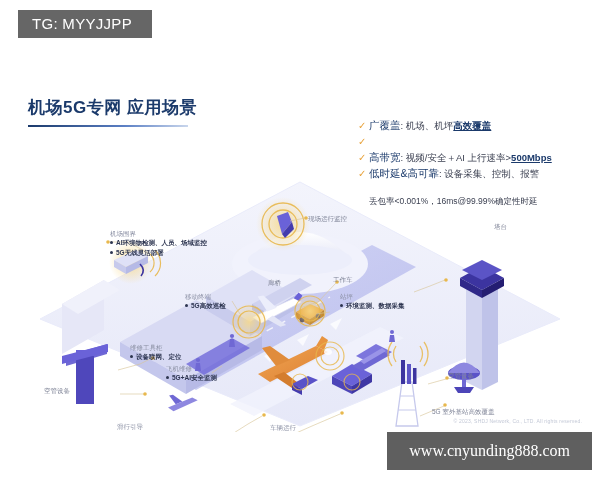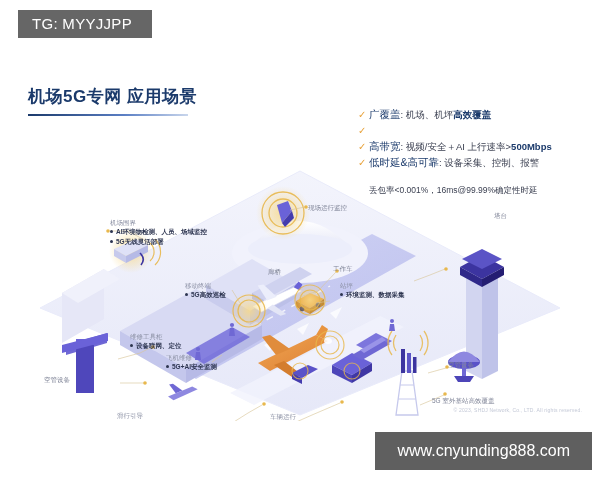--- a/index.html
+++ b/index.html
@@ -13,21 +13,21 @@
   #tg-tag{
     position:absolute;left:18px;top:10px;
     background:#666666;color:#ffffff;
     font-size:15px;letter-spacing:.3px;
     padding:6px 20px 7px 14px;
     line-height:1;
     white-space:nowrap;
   }
   
   #slide{
-    position:absolute;left:0;top:53px;width:600px;height:368px;
+    position:absolute;left:0;top:64px;width:600px;height:368px;
     background:#ffffff;
     overflow:hidden;
   }
   
   #title-block{position:absolute;left:28px;top:32px;}
   #slide-title{
     font-size:17px;font-weight:bold;color:#1b3a6b;
     letter-spacing:.5px;white-space:nowrap;
   }
   #title-rule{
@@ -38,21 +38,21 @@
   #features{
     position:absolute;left:358px;top:55px;width:236px;
   }
   .feat-row{display:flex;align-items:flex-start;margin-bottom:3px;}
   .feat-check{
     color:#e8a33d;font-size:10px;line-height:13px;
     width:11px;flex:0 0 11px;font-weight:bold;
   }
   .feat-text{font-size:9.5px;line-height:13px;color:#3a3f50;}
   .feat-key{font-weight:normal;color:#1b3a6b;font-size:10.5px;}
-  .feat-em{font-weight:bold;color:#1b3a6b;}
+  .feat-em{font-weight:bold;color:#1b3a6b;text-decoration:underline;}
   .feat-sub{
     font-size:8.5px;line-height:12px;color:#3a3f50;
     margin-left:11px;margin-top:15px;
   }
   
   #art{position:absolute;left:0;top:0;width:600px;height:368px;}
   
   .callout{position:absolute;white-space:nowrap;}
   .callout .cl-head{
     font-size:6.5px;color:#8a8fa3;line-height:9px;
@@ -70,20 +70,21 @@
   #copyright{
     position:absolute;right:18px;bottom:8px;
     font-size:5px;color:#c3c8d6;letter-spacing:.2px;
   }
   
   #site-tag{
     position:absolute;right:8px;bottom:10px;
     background:#5f5f5f;color:#ffffff;
     font-size:16px;padding:11px 22px;line-height:1;
     white-space:nowrap;
+    font-family:Liberation Serif, serif;
   }
 </style>
 </head>
 <body>
 
 <div id="tg-tag">TG: MYYJJPP</div>
 
 <div id="slide">
 
   <div id="title-block">

